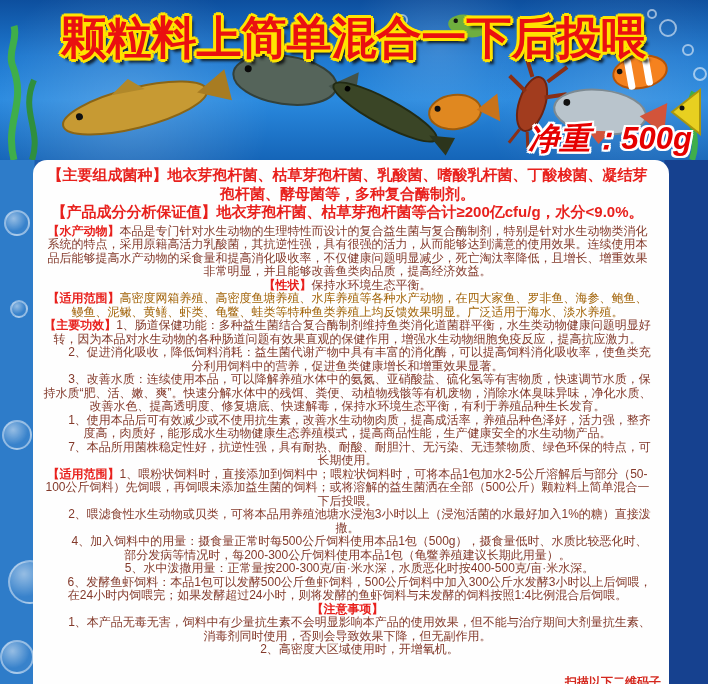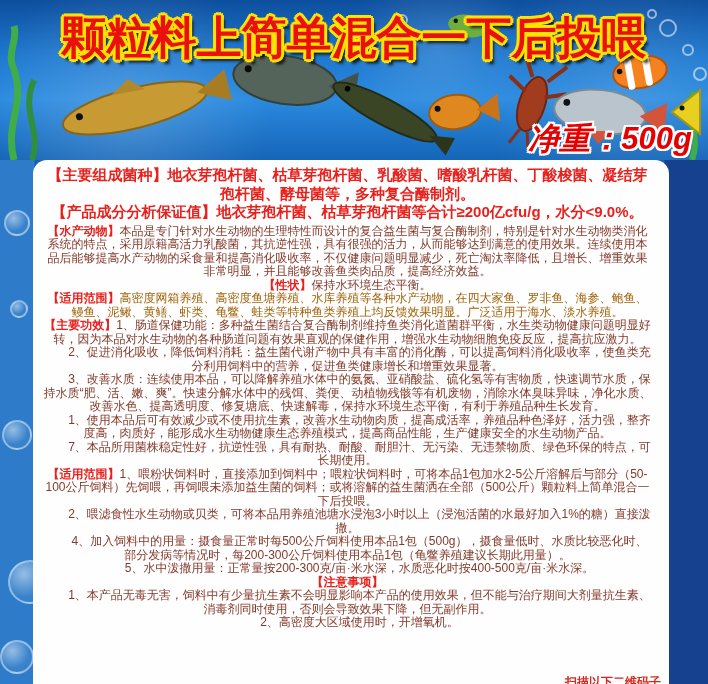--- a/index.html
+++ b/index.html
@@ -155,20 +155,21 @@
     <p><span class="hd">【主要功效】</span><span>1、肠道保健功能：多种益生菌结合复合酶制剂维持鱼类消化道菌群平衡，水生类动物健康问题明显好转，因为本品对水生动物的各种肠道问题有效果直观的保健作用，增强水生动物细胞免疫反应，提高抗应激力。</span></p>
     <p class="ind">2、促进消化吸收，降低饲料消耗：益生菌代谢产物中具有丰富的消化酶，可以提高饲料消化吸收率，使鱼类充分利用饲料中的营养，促进鱼类健康增长和增重效果显著。</p>
     <p class="ind">3、改善水质：连续使用本品，可以降解养殖水体中的氨氮、亚硝酸盐、硫化氢等有害物质，快速调节水质，保持水质“肥、活、嫩、爽”。快速分解水体中的残饵、粪便、动植物残骸等有机废物，消除水体臭味异味，净化水质、改善水色、提高透明度、修复塘底、快速解毒，保持水环境生态平衡，有利于养殖品种生长发育。</p>
     <p class="ind">1、使用本品后可有效减少或不使用抗生素，改善水生动物肉质，提高成活率，养殖品种色泽好，活力强，整齐度高，肉质好，能形成水生动物健康生态养殖模式，提高商品性能，生产健康安全的水生动物产品。</p>
     <p class="ind">7、本品所用菌株稳定性好，抗逆性强，具有耐热、耐酸、耐胆汁、无污染、无违禁物质、绿色环保的特点，可长期使用。</p>
 
     <p><span class="hd">【适用范围】</span><span>1、喂粉状饲料时，直接添加到饲料中；喂粒状饲料时，可将本品1包加水2-5公斤溶解后与部分（50-100公斤饲料）先饲喂，再饲喂未添加益生菌的饲料；或将溶解的益生菌洒在全部（500公斤）颗粒料上简单混合一下后投喂。</span></p>
     <p class="ind">2、喂滤食性水生动物或贝类，可将本品用养殖池塘水浸泡3小时以上（浸泡活菌的水最好加入1%的糖）直接泼撒。</p>
     <p class="ind">4、加入饲料中的用量：摄食量正常时每500公斤饲料使用本品1包（500g），摄食量低时、水质比较恶化时、部分发病等情况时，每200-300公斤饲料使用本品1包（龟鳖养殖建议长期此用量）。</p>
     <p class="ind">5、水中泼撒用量：正常量按200-300克/亩·米水深，水质恶化时按400-500克/亩·米水深。</p>
+    <p class="ind">6、发酵鱼虾饲料：本品1包可以发酵500公斤鱼虾饲料，500公斤饲料中加入300公斤水发酵3小时以上后饲喂，在24小时内饲喂完；如果发酵超过24小时，则将发酵的鱼虾饲料与未发酵的饲料按照1:4比例混合后饲喂。</p>
 
     <p><span class="hd">【注意事项】</span></p>
     <p class="ind">1、本产品无毒无害，饲料中有少量抗生素不会明显影响本产品的使用效果，但不能与治疗期间大剂量抗生素、消毒剂同时使用，否则会导致效果下降，但无副作用。</p>
     <p class="ind">2、高密度大区域使用时，开增氧机。</p>
 
   </div>
 
   <div class="qr-note">扫描以下二维码子</div>
 </div>
 

